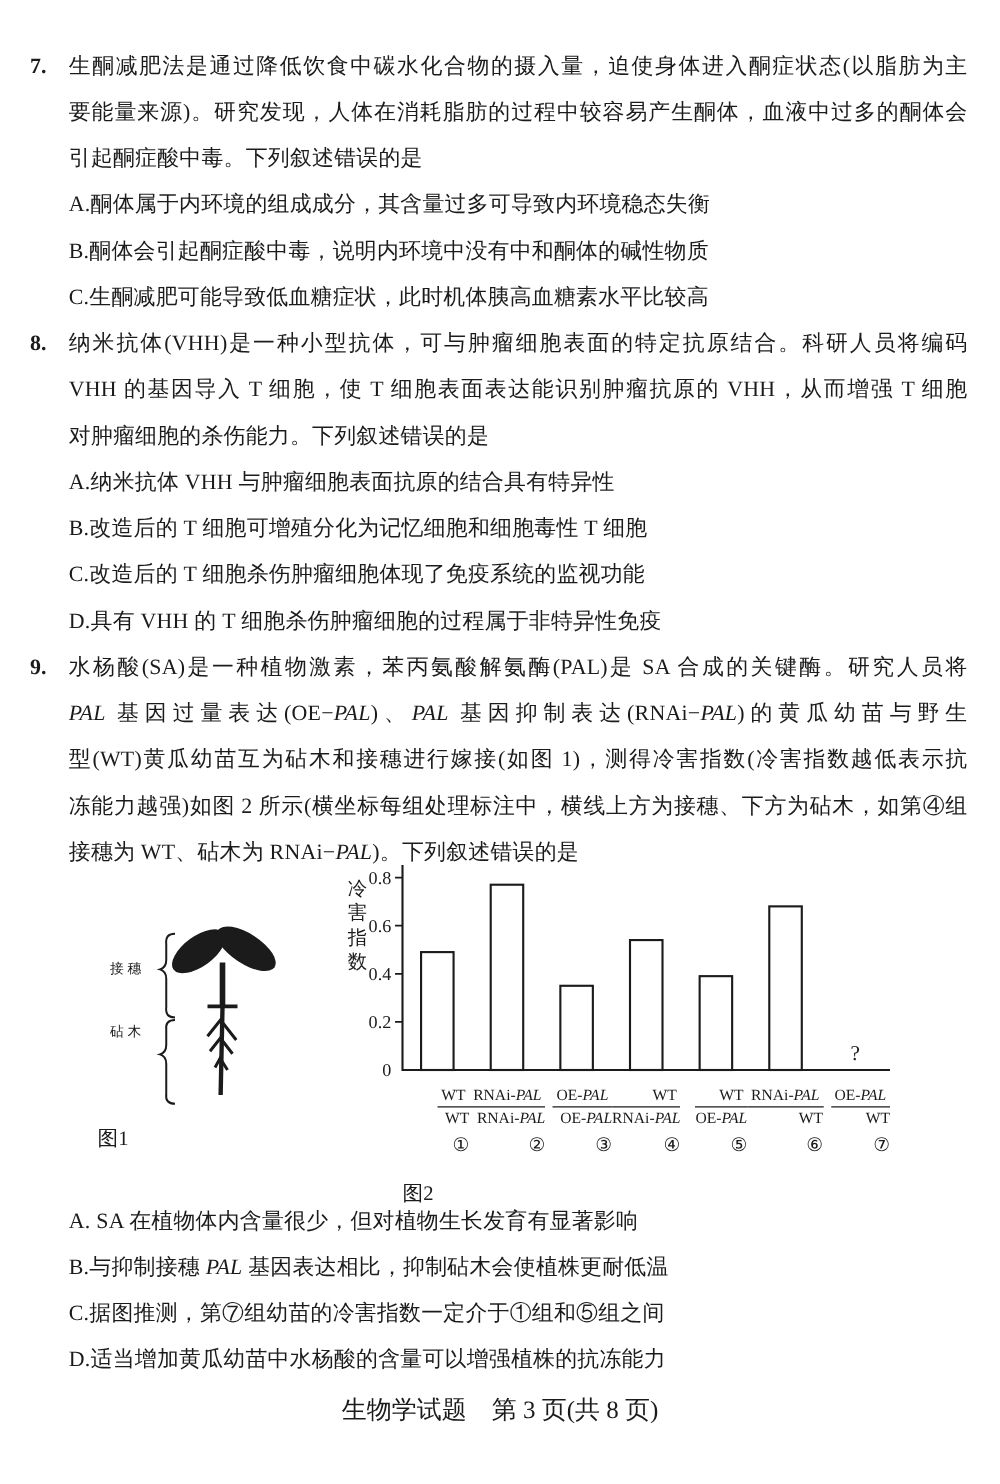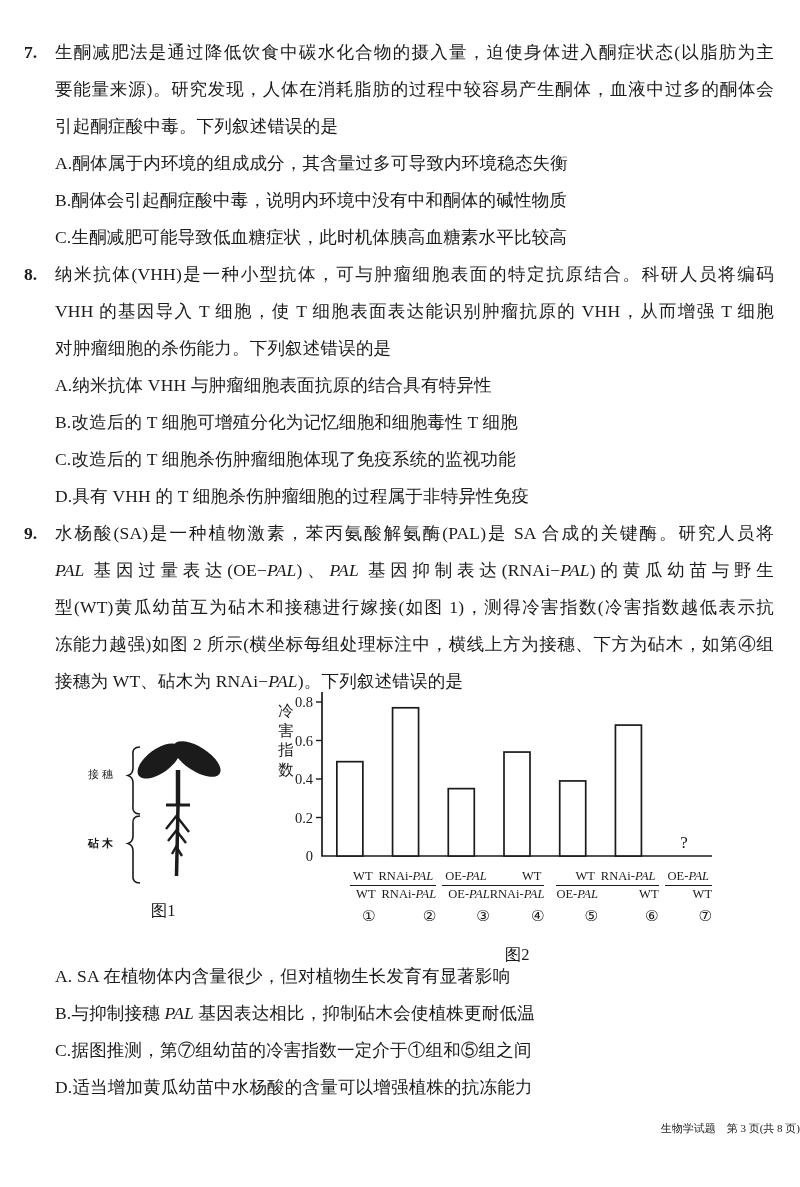--- a/index.html
+++ b/index.html
@@ -17,32 +17,32 @@
   .stem-line, .option-line { line-height:37px; height:37px; white-space:nowrap; letter-spacing:0.2px; }
   .stem-line.justify { text-align:justify; overflow:hidden; white-space:normal; }
   .stem-line.justify::after { content:""; display:inline-block; width:100%; }
   i { }
 
   
   .figure-row { position:relative; height:258px; }
   #fig1 { position:absolute; left:78px; top:28px; width:170px; }
   #fig1 svg { display:block; }
   .f1label { position:absolute; font-size:11px; letter-spacing:3px; }
-  .fig-caption { text-align:center; font-size:16.5px; margin-top:10px; }
+  .fig-caption { font-size:16.5px; margin-top:10px; }
   #fig2 { position:absolute; left:246px; top:-14px; width:474px; }
   #chart-groups { display:flex; margin-left:76px; width:390px; margin-top:2px; }
   .grp { flex:1 1 0; text-align:right; font-size:12.5px; line-height:15px; white-space:nowrap; }
   .frac { display:inline-block; }
   .frac .ftop { border-bottom:1.3px solid #1b1b1b; padding:0 3px 1px; }
   .frac .fbot { padding-top:1px; }
   .gnum { font-size:15px; margin-top:7px; font-family:"DejaVu Sans","Liberation Sans",sans-serif; }
   #fig2 .fig-caption { width:390px; margin-left:76px; margin-top:20px; }
 
   
-  .footer { text-align:right; font-size:11px; margin-top:9px; line-height:26px; }
+  .footer { text-align:center; font-size:20px; margin-top:9px; line-height:26px; }
 </style>
 </head>
 <body>
 
 <div class="page">
 
   <div id="q78">
       <div class="question">
         <span class="qnum">7.</span>
         <div class="stem-line justify"><span>生酮减肥法是通过降低饮食中碳水化合物的摄入量，迫使身体进入酮症状态(以脂肪为主</span></div>
@@ -87,21 +87,21 @@
         <ellipse cx="119" cy="31" rx="27" ry="12" transform="rotate(33 119 31)" fill="#1b1b1b"></ellipse>
 
         <path d="M100,42 L100,78" stroke="#1b1b1b" stroke-width="4.5" fill="none"></path>
 
         <path d="M88,77 L112,77" stroke="#1b1b1b" stroke-width="3" fill="none"></path>
 
         <path d="M100,78 L98.5,148" stroke="#1b1b1b" stroke-width="3.5" fill="none"></path>
         <path d="M100,86 L88,101 M100,90 L111,104 M99.5,101 L90,113 M99.5,104 L108,115 M99,117 L94,126 M99,120 L104,128" stroke="#1b1b1b" stroke-width="2.4" fill="none"></path>
       </svg>
       <span class="f1label" style="left:10px; top:39px;">接穗</span>
-      <span class="f1label" style="left:10px; top:108px;font-weight:bold;">砧木</span>
+      <span class="f1label" style="left:10px; top:90px;">砧木</span>
       <div class="fig-caption">图1</div>
     </div>
 
     <div id="fig2">
       <svg id="chart-svg" width="474" height="176" viewBox="0 0 474 176">
           <path d="M76,6 L76,170 L466,170" stroke="#1b1b1b" stroke-width="1.7" fill="none"></path>
           <text x="67" y="175" text-anchor="end" font-size="14.5" fill="#1b1b1b">0</text>
           <line x1="70" y1="131.5" x2="76" y2="131.5" stroke="#1b1b1b" stroke-width="1.4"></line>
           <text x="67" y="136.5" text-anchor="end" font-size="14.5" fill="#1b1b1b">0.2</text>
           <line x1="70" y1="93" x2="76" y2="93" stroke="#1b1b1b" stroke-width="1.4"></line>

